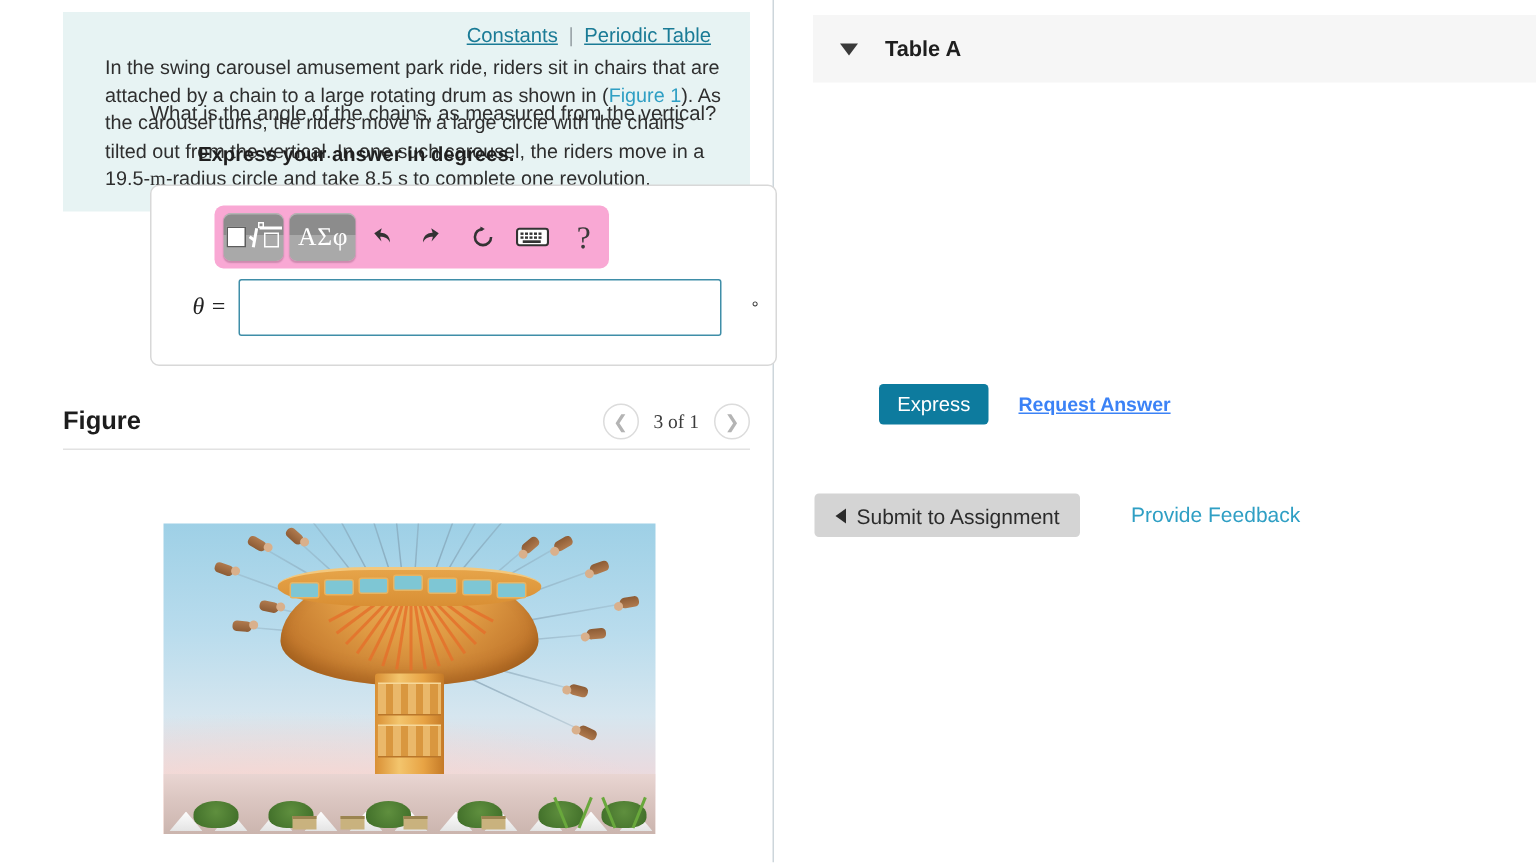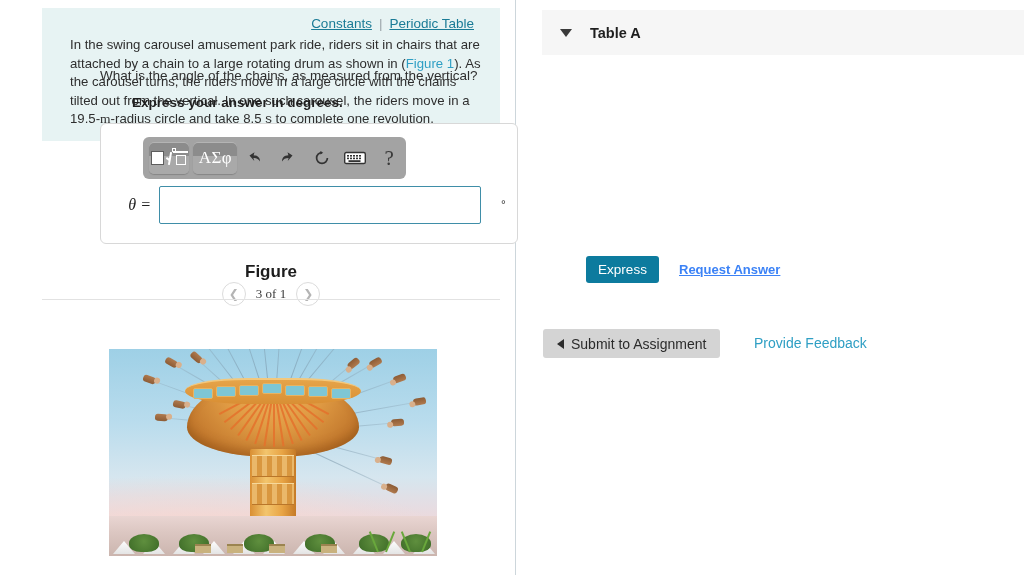--- a/index.html
+++ b/index.html
@@ -48,21 +48,21 @@
     color: #2e2e2e;
     padding: 0 2px 0 14px;
   }
   .problem-text .flink { color: #2f9fc4; cursor: pointer; }
   .problem-text .unit-m { font-family: "Liberation Serif", serif; font-size: 13.5px; }
 
   
   .figure-header {
     position: absolute; left: 12px; top: 262px;
     width: 458px; height: 38px;
-    display: flex; align-items: center; justify-content: space-between; flex-direction: column;
+    display: flex; align-items: center; justify-content: space-between;
   }
   .figure-title { font-size: 17px; font-weight: bold; color: #1d1d1d; }
   .fig-nav { display: flex; align-items: center; gap: 10px; }
   .circ-btn {
     width: 24px; height: 24px; border-radius: 50%;
     border: 1px solid #dcdcdc; background: #fff;
     display: flex; align-items: center; justify-content: center;
     color: #b4b4b4; font-size: 12px; cursor: pointer;
     line-height: 1;
   }
@@ -197,21 +197,21 @@
   
   .answer-box {
     position: absolute; left: 70px; top: 123px;
     width: 418px; height: 121px;
     border: 1px solid #d8d8d8; border-radius: 6px;
     background: #fff;
   }
   .mtoolbar {
     position: absolute; left: 42px; top: 13px;
     width: 263px; height: 42px;
-    background: #a3a3a3; border-radius: 6px;
+    background: #f9a8d4; border-radius: 6px;
     display: flex; align-items: center; gap: 0px;
   }
   .gbtn {
     height: 32px; border-radius: 5px;
     background: linear-gradient(#8c8c8c 0 45%, #a9a9a9 45% 100%);
     box-shadow: inset 0 1px 0 rgba(255,255,255,.35), 0 1px 1px rgba(0,0,0,.18);
     display: flex; align-items: center; justify-content: center;
     cursor: pointer;
   }
   .gbtn.tmpl { width: 48px; margin-left: 6px; gap: 2px; }

